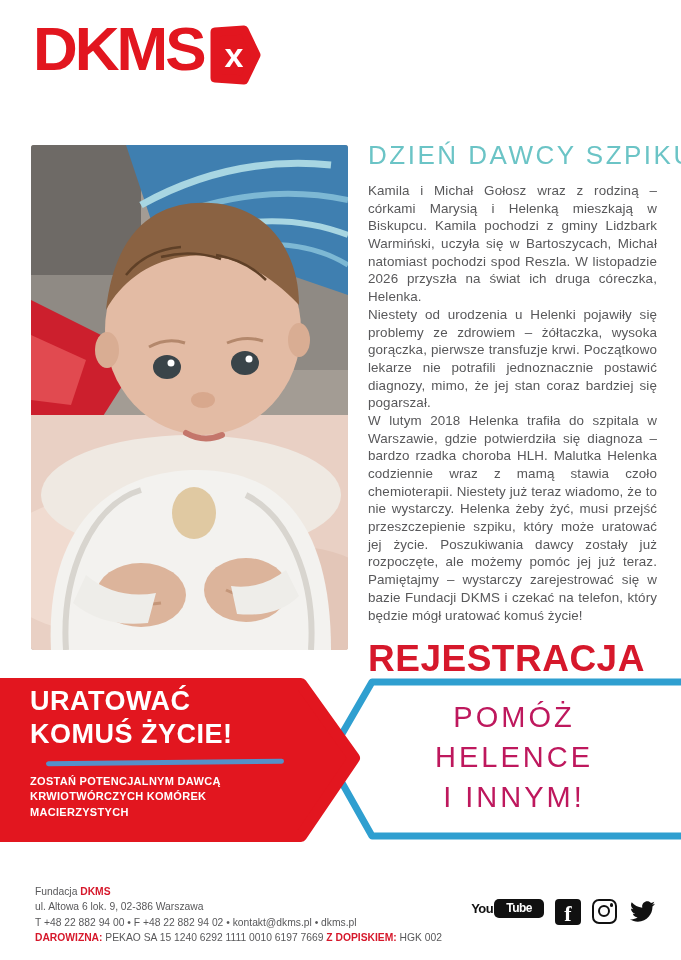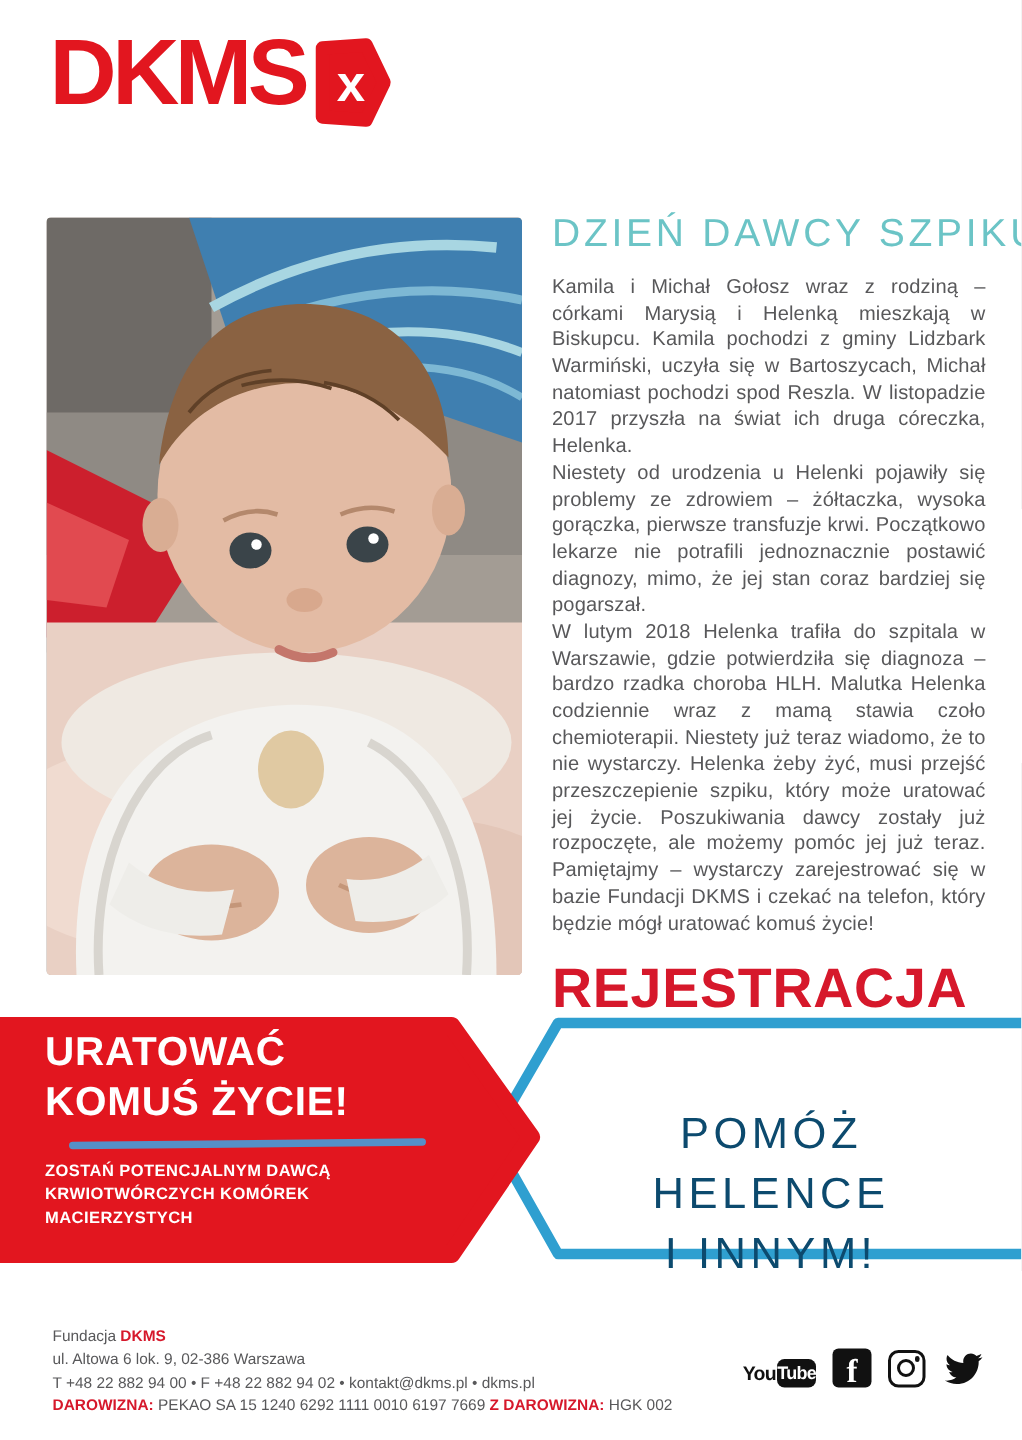--- a/index.html
+++ b/index.html
@@ -30,30 +30,30 @@
   .venue1 { font-size:19px; font-weight:bold; color:#d6182b; margin-top:17px; margin-left:10px; }
   .venue2 { font-size:19px; font-weight:bold; color:#d6182b; margin-top:4px; margin-left:57px; }
 
   
   .red-banner-svg { position:absolute; left:0; top:677px; }
   .red-banner-text { position:absolute; left:30px; top:652px; width:270px; text-align:left; color:#ffffff; }
   .red-banner-text .big { font-size:27px; font-weight:bold; line-height:1.22; letter-spacing:0.5px; }
   .divider { width:238px; height:5px; background:#5590c8; border-radius:3px; margin:9px auto 9px; transform:rotate(-0.6deg); }
   .red-banner-text .small { font-size:11px; font-weight:bold; line-height:1.4; letter-spacing:0.3px; }
   .blue-banner-svg { position:absolute; left:320px; top:674px; }
-  .blue-banner-text { position:absolute; left:385px; top:736px; width:258px; text-align:center;
-    color:#0c4a6e; font-size:29px; font-weight:400; letter-spacing:3px; line-height:1.38; }
+  .blue-banner-text { position:absolute; left:385px; top:697px; width:258px; text-align:center;
+    color:#be185d; font-size:29px; font-weight:400; letter-spacing:3px; line-height:1.38; }
 
   
   .footer { position:absolute; left:35px; top:884px; font-size:10.3px; line-height:1.5; color:#58585a; }
   .footer .red-b { color:#d6182b; font-weight:bold; }
-  .social { position:absolute; right:24px; top:899px; display:flex; align-items:flex-end; gap:11px; }
+  .social { position:absolute; right:24px; top:899px; display:flex; align-items:flex-start; gap:11px; }
   .yt { display:flex; align-items:center; }
   .yt-you { font-size:13px; font-weight:bold; color:#111; letter-spacing:-0.5px; }
-  .yt-tube { background:#111; color:#fff; font-size:12px; font-weight:bold; padding:2px 0 3px; border-radius:5px; margin-left:1px; letter-spacing:-0.5px; }
+  .yt-tube { background:#111; color:#fff; font-size:12px; font-weight:bold; padding:2px 12px 3px; border-radius:5px; margin-left:1px; letter-spacing:-0.5px; }
   .fb { width:26px; height:26px; background:#111; border-radius:4px; color:#fff; font-weight:bold; font-size:22px; overflow:hidden; text-align:center; line-height:30px; font-family:"Liberation Serif", serif; }
   .ig { width:21px; height:21px; border:2.5px solid #111; border-radius:7px; position:relative; }
   .ig-circle { position:absolute; top:4px; left:4px; width:8px; height:8px; border:2.5px solid #111; border-radius:50%; }
   .ig-dot { position:absolute; top:2px; right:2px; width:3.5px; height:3.5px; background:#111; border-radius:50%; }
 </style>
 </head>
 <body>
 
 <div class="poster">
 
@@ -115,21 +115,21 @@
       <path d="M85,450 q20,12 45,8 M195,445 q20,10 42,6" stroke="#c49679" stroke-width="3" fill="none"></path>
 
       <path d="M55,430 q30,25 70,18 l-8,30 q-45,5 -75,-20 Z" fill="#eeede9"></path>
       <path d="M255,425 q-25,20 -55,16 l6,28 q40,4 62,-18 Z" fill="#eeede9"></path>
     </svg>
   </div>
 
   <div class="right-col">
     <div class="heading">DZIEŃ DAWCY SZPIKU</div>
     <div class="body-text">
-      <p>Kamila i Michał Gołosz wraz z rodziną – córkami Marysią i Helenką mieszkają w Biskupcu. Kamila pochodzi z gminy Lidzbark Warmiński, uczyła się w Bartoszycach, Michał natomiast pochodzi spod Reszla. W listopadzie 2017 przyszła na świat ich druga córeczka, Helenka.</p>
+      <p>Kamila i Michał Gołosz wraz z rodziną – córkami Marysią i Helenką mieszkają w Biskupcu. Kamila pochodzi z gminy Lidzbark Warmiński, uczyła się w Bartoszycach, Michał natomiast pochodzi spod Reszla. W listopadzie 2026 przyszła na świat ich druga córeczka, Helenka.</p>
       <p>Niestety od urodzenia u Helenki pojawiły się problemy ze zdrowiem – żółtaczka, wysoka gorączka, pierwsze transfuzje krwi. Początkowo lekarze nie potrafili jednoznacznie postawić diagnozy, mimo, że jej stan coraz bardziej się pogarszał.</p>
       <p>W lutym 2018 Helenka trafiła do szpitala w Warszawie, gdzie potwierdziła się diagnoza – bardzo rzadka choroba HLH. Malutka Helenka codziennie wraz z mamą stawia czoło chemioterapii. Niestety już teraz wiadomo, że to nie wystarczy. Helenka żeby żyć, musi przejść przeszczepienie szpiku, który może uratować jej życie. Poszukiwania dawcy zostały już rozpoczęte, ale możemy pomóc jej już teraz. Pamiętajmy – wystarczy zarejestrować się w bazie Fundacji DKMS i czekać na telefon, który będzie mógł uratować komuś życie!</p>
     </div>
     <div class="reg">
       <div class="reg-title">REJESTRACJA</div>
       <div class="reg-date">14 kwietnia 2018 r.</div>
       <div class="reg-time">12:00 - 15:00</div>
       <div class="venue1">Stadion Miejski</div>
       <div class="venue2">Dobre Miasto</div>
     </div>
@@ -153,21 +153,21 @@
     <div class="big">KOMUŚ ŻYCIE!</div>
     <div class="divider"></div>
     <div class="small">ZOSTAŃ POTENCJALNYM DAWCĄ</div>
     <div class="small">KRWIOTWÓRCZYCH KOMÓREK MACIERZYSTYCH</div>
   </div>
 
   <div class="footer">
     <div><span>Fundacja </span><span class="red-b">DKMS</span></div>
     <div>ul. Altowa 6 lok. 9, 02-386 Warszawa</div>
     <div>T +48 22 882 94 00 • F +48 22 882 94 02 • kontakt@dkms.pl • dkms.pl</div>
-    <div><span class="red-b">DAROWIZNA:</span><span> PEKAO SA 15 1240 6292 1111 0010 6197 7669 </span><span class="red-b">Z DAROWIZNA:</span><span> HGK 002</span></div>
+    <div><span class="red-b">DAROWIZNA:</span><span> PEKAO SA 15 1240 6292 1111 0010 6197 7669 </span><span class="red-b">Z DOPISKIEM:</span><span> HGK 002</span></div>
   </div>
 
   <div class="social">
     <div class="yt">
       <span class="yt-you">You</span>
       <span class="yt-tube">Tube</span>
     </div>
     <div class="fb"><span>f</span></div>
     <div class="ig">
       <div class="ig-circle"></div>

